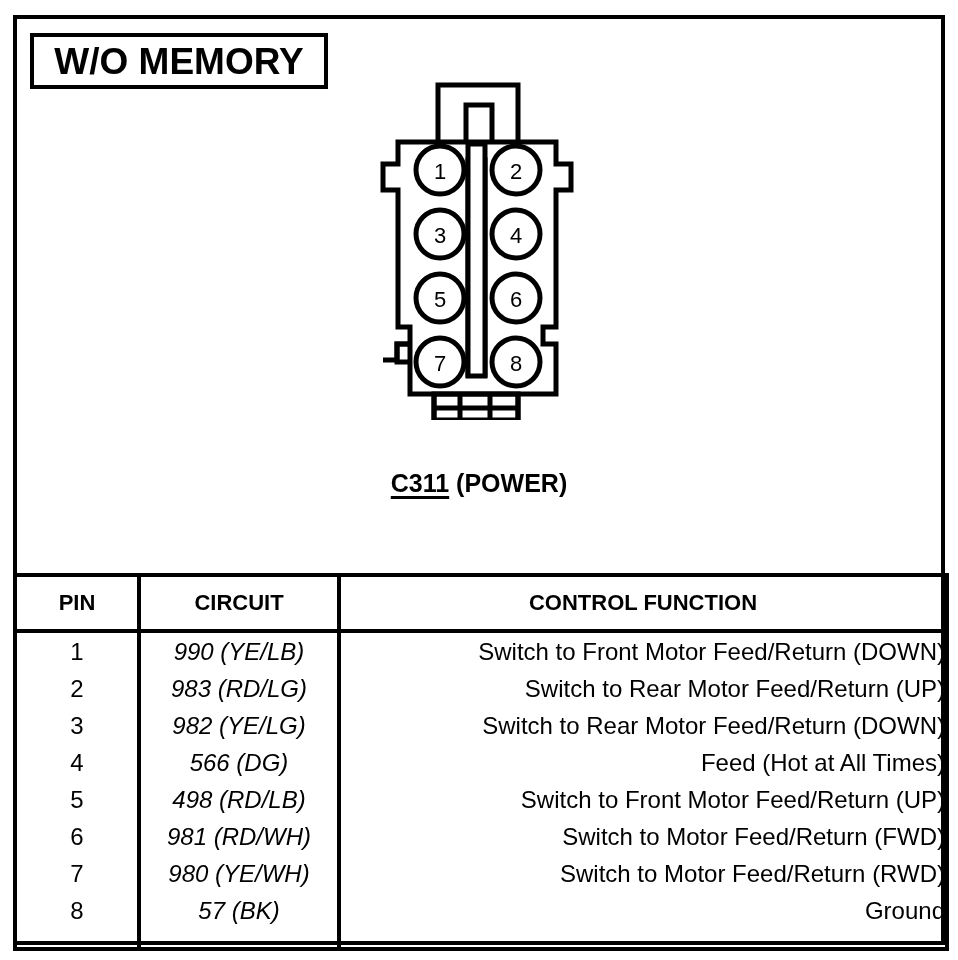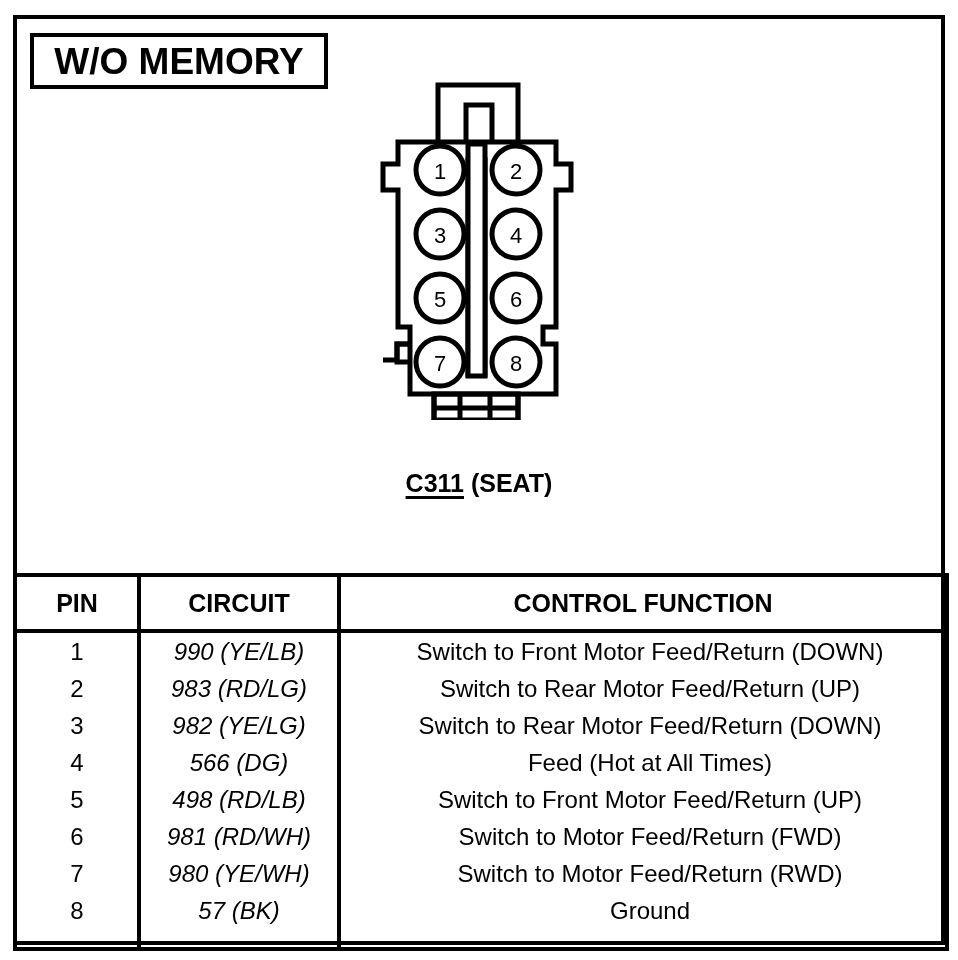--- a/index.html
+++ b/index.html
@@ -103,21 +103,21 @@
 
   #pin-table th, #pin-table td {
     border: 0;
     padding: 0;
   }
   
   #pin-table thead th {
     border-top: 4px solid #000;
     border-bottom: 4px solid #000;
     height: 52px;
-    font-size: 25px;
+    font-size: 22px;
     font-weight: bold;
     text-align: center;
     vertical-align: middle;
   }
   #pin-table thead th.th-pin,
   #pin-table thead th.th-circuit {
     border-right: 4px solid #000;
   }
   #pin-table thead th.th-pin { border-left: 4px solid #000; }
   #pin-table thead th.th-function { border-right: 4px solid #000; }
@@ -131,21 +131,21 @@
     text-align: center;
     border-left: 4px solid #000;
     border-right: 4px solid #000;
   }
   #pin-table tbody td.td-circuit {
     text-align: center;
     border-right: 4px solid #000;
     font-style: italic;
   }
   #pin-table tbody td.td-function {
-    text-align: center;
+    text-align: right;
     padding-left: 14px;
     border-right: 4px solid #000;
   }
   #pin-table tbody tr.last-row td {
     padding-bottom: 18px;
   }
   #pin-table tbody tr.last-row td.td-pin,
   #pin-table tbody tr.last-row td.td-circuit,
   #pin-table tbody tr.last-row td.td-function {
     border-bottom: 4px solid #000;
@@ -218,21 +218,21 @@
         <text x="146" y="163">4</text>
         <text x="70" y="227">5</text>
         <text x="146" y="227">6</text>
         <text x="70" y="291">7</text>
         <text x="146" y="291">8</text>
       </g>
     </svg>
   </div>
 
   <div id="caption-block">
-    <div id="caption-line1"><span class="underlined">C311</span><span> (SEAT)</span></div>
+    <div id="caption-line1"><span class="underlined">C311</span><span> (POWER)</span></div>
   </div>
 
   <table id="pin-table">
     <colgroup>
       <col class="c-pin">
         <col class="c-circuit">
         <col class="c-function">
     </colgroup>
     <thead>
       <tr>

